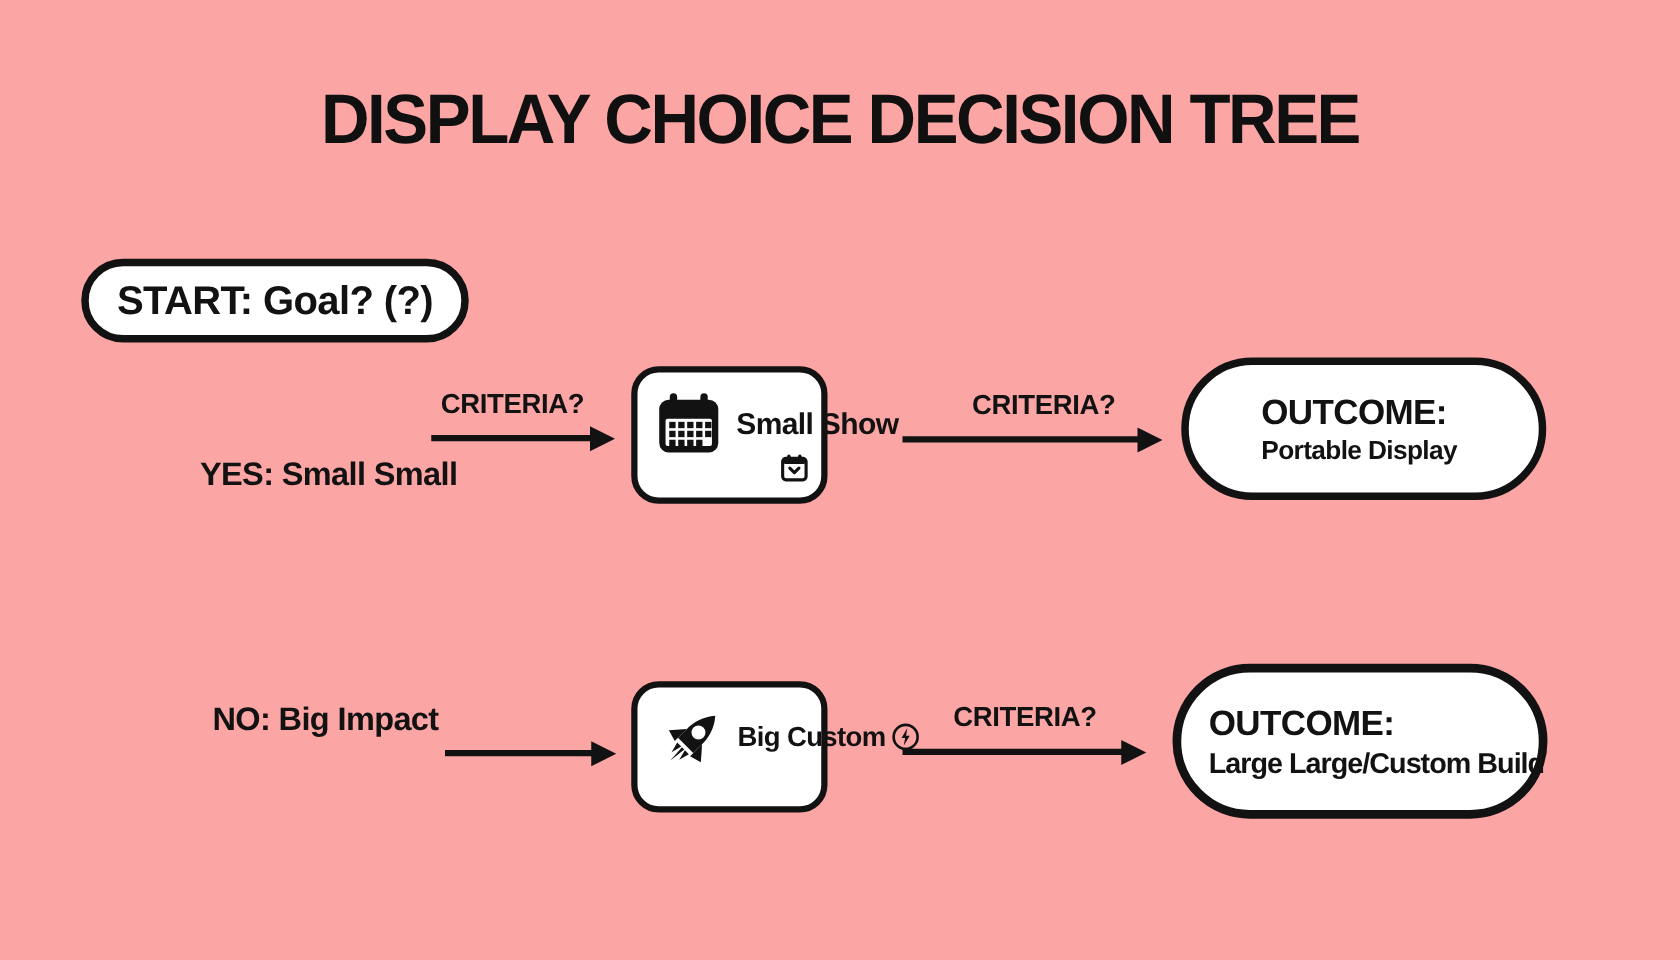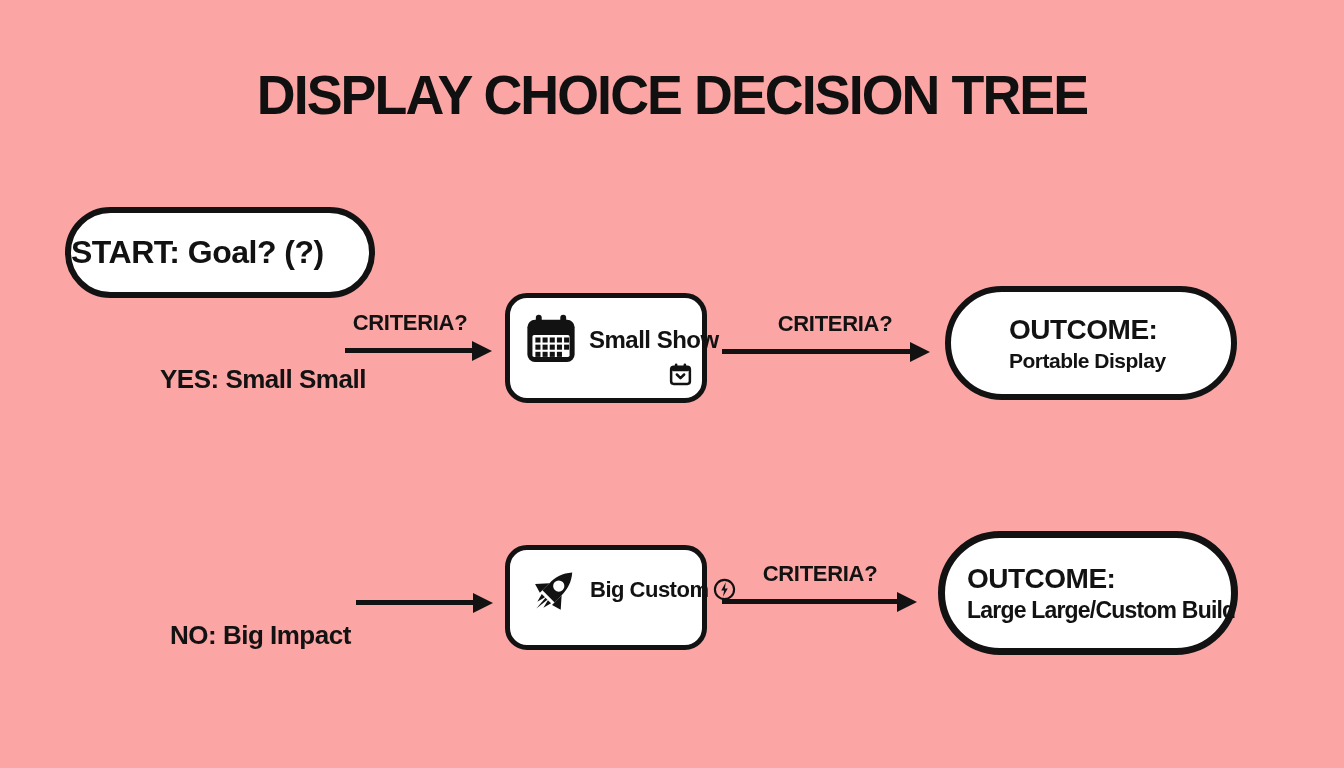--- a/index.html
+++ b/index.html
@@ -34,22 +34,23 @@
     position: absolute;
     background: #fff;
     border: 6px solid #121212;
     border-radius: 60px;
     display: flex;
     flex-direction: column;
     justify-content: center;
   }
   .pill.start {
     left: 65px; top: 207px;
-    width: 310px; height: 91px;
+    width: 310px; height: 67px;
     border-radius: 48px;
+    align-items: center;
   }
   .pill.start .start-label {
     font-size: 32px;
     font-weight: 700;
     letter-spacing: -0.5px;
     white-space: nowrap;
   }
   .pill.outcome-top {
     left: 945px; top: 286px;
     width: 292px; height: 114px;
@@ -73,21 +74,21 @@
     font-size: 21px;
     font-weight: 700;
     letter-spacing: -0.5px;
     line-height: 1.3;
     white-space: nowrap;
   }
   .pill.outcome-bottom .outcome-detail { font-size: 23px; letter-spacing: -0.8px; }
   
   .node {
     position: absolute;
-    width: 202px;
+    width: 157px;
     background: #fff;
     border: 5px solid #121212;
     border-radius: 22px;
     display: flex;
     align-items: center;
     padding: 0 12px 16px 14px;
   }
   .node.small-show { left: 505px; top: 293px; height: 110px; }
   .node.big-impact { left: 505px; top: 545px; height: 105px; }
   .node-label {
@@ -114,21 +115,21 @@
   .node-icon { flex: 0 0 auto; }
   
   .branch-label {
     position: absolute;
     font-size: 26px;
     font-weight: 700;
     letter-spacing: -0.5px;
     white-space: nowrap;
   }
   .branch-label.yes { left: 160px; top: 364px; }
-  .branch-label.no  { left: 170px; top: 620px; }
+  .branch-label.no  { left: 170px; top: 560px; }
   
   .criteria {
     position: absolute;
     font-size: 22px;
     font-weight: 700;
     letter-spacing: -0.3px;
     text-align: center;
     white-space: nowrap;
   }
   .criteria.c1 { left: 345px; width: 130px; top: 310px; }

